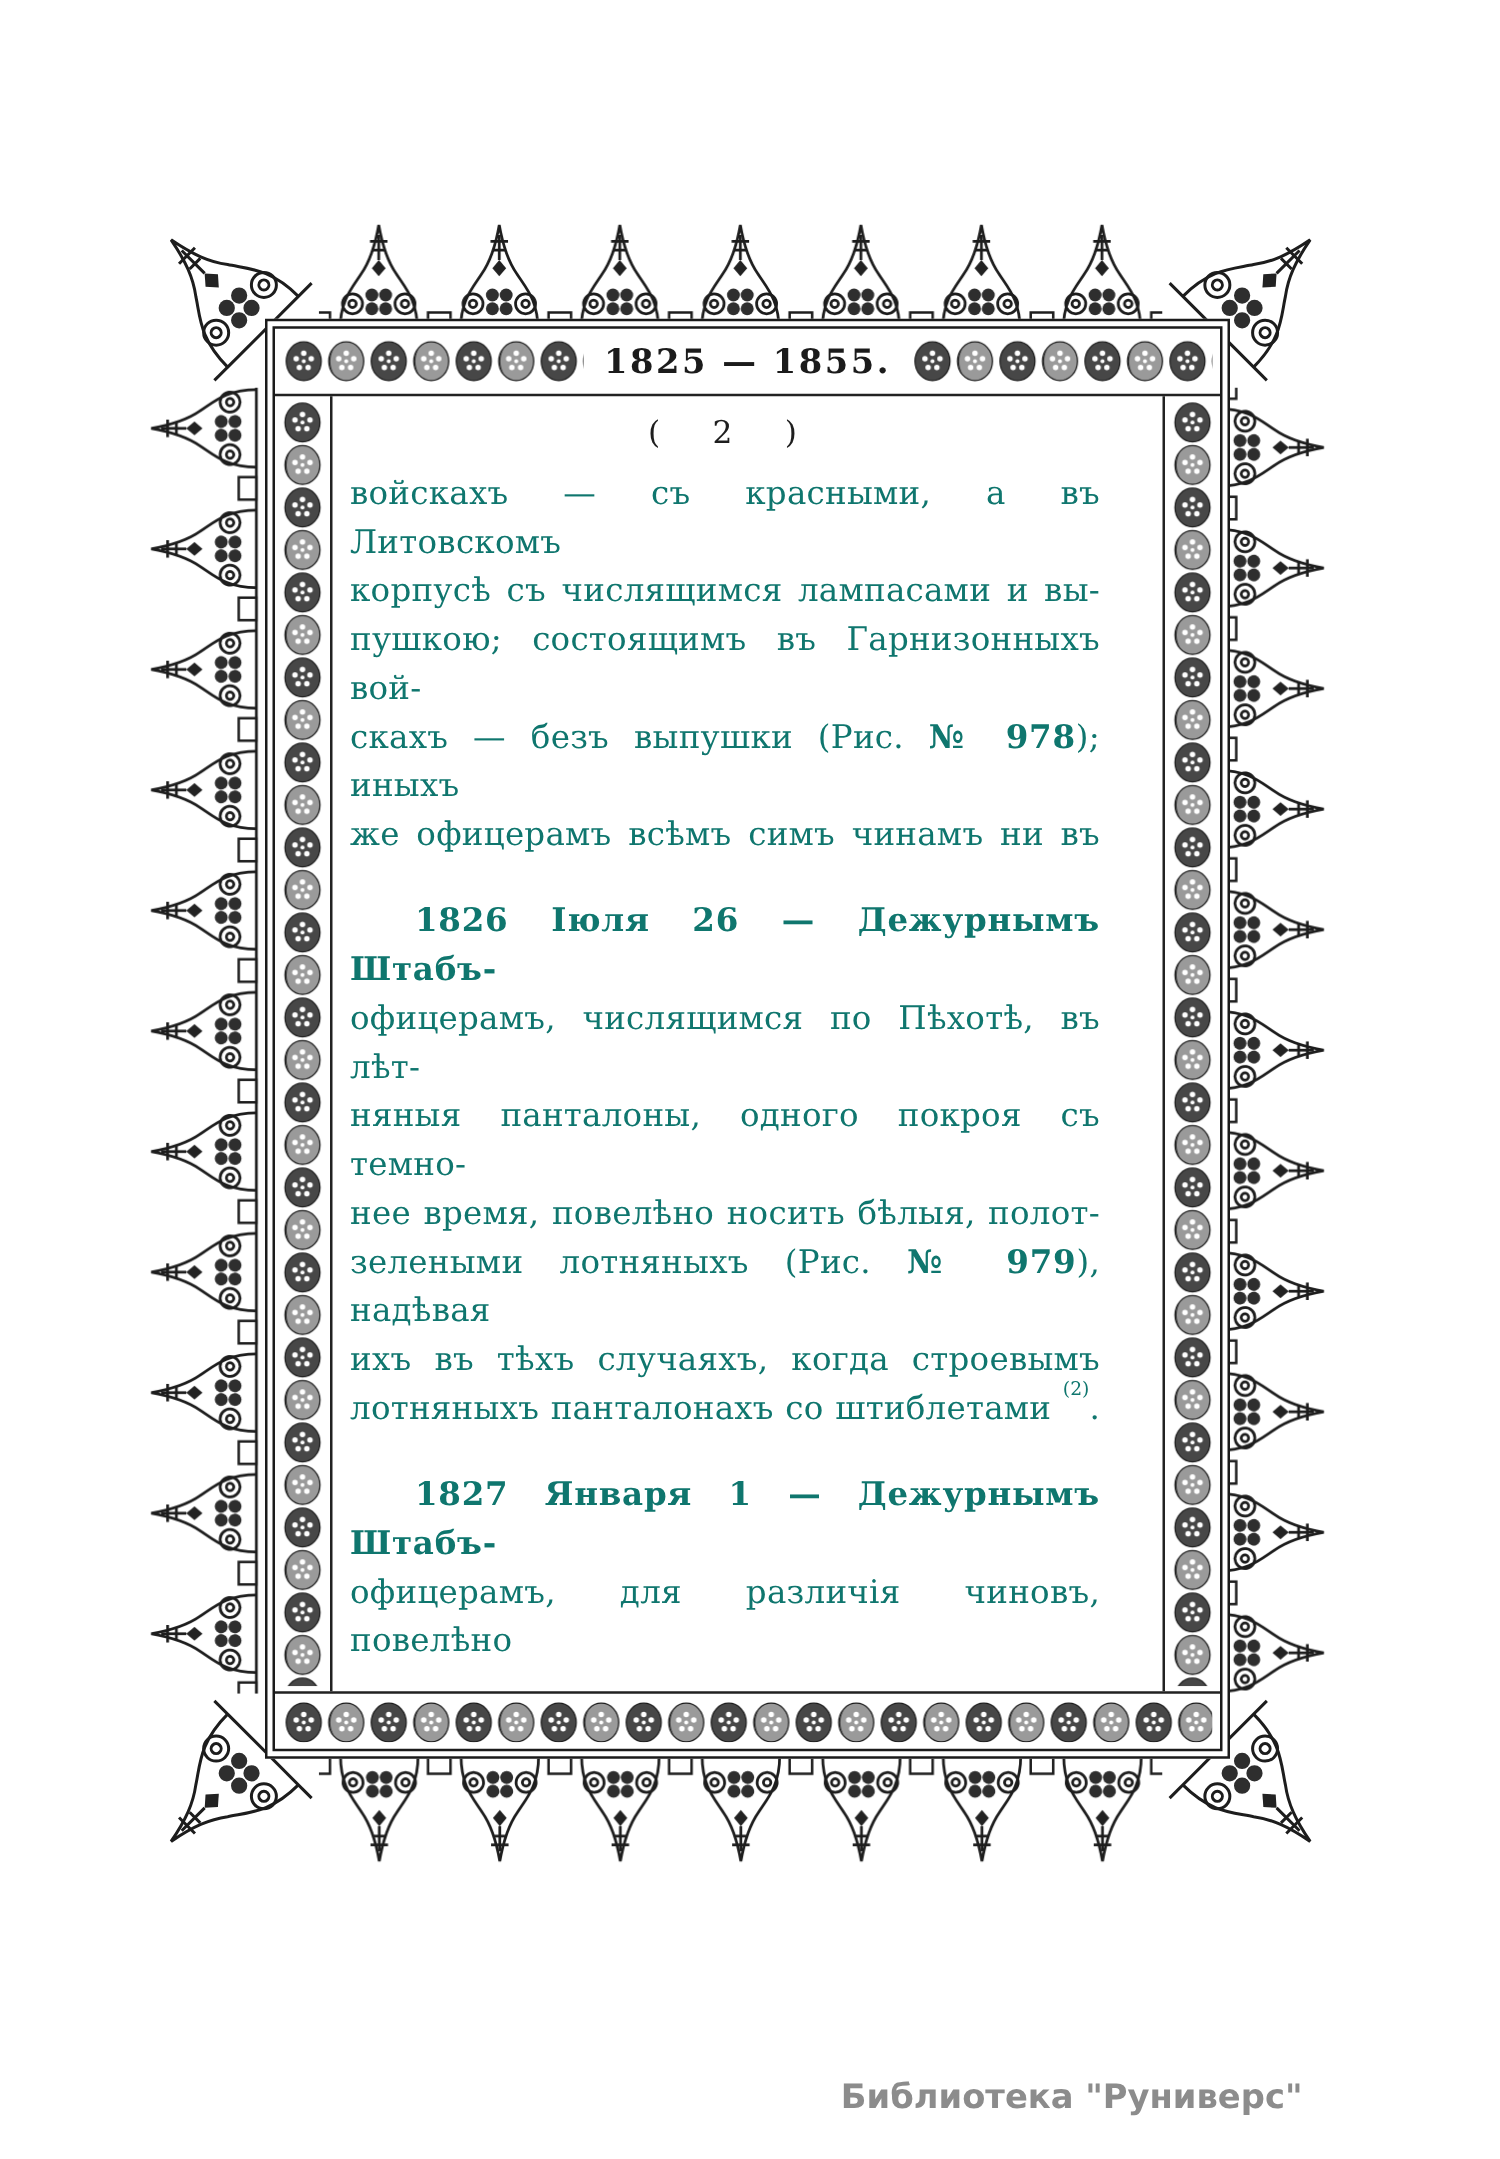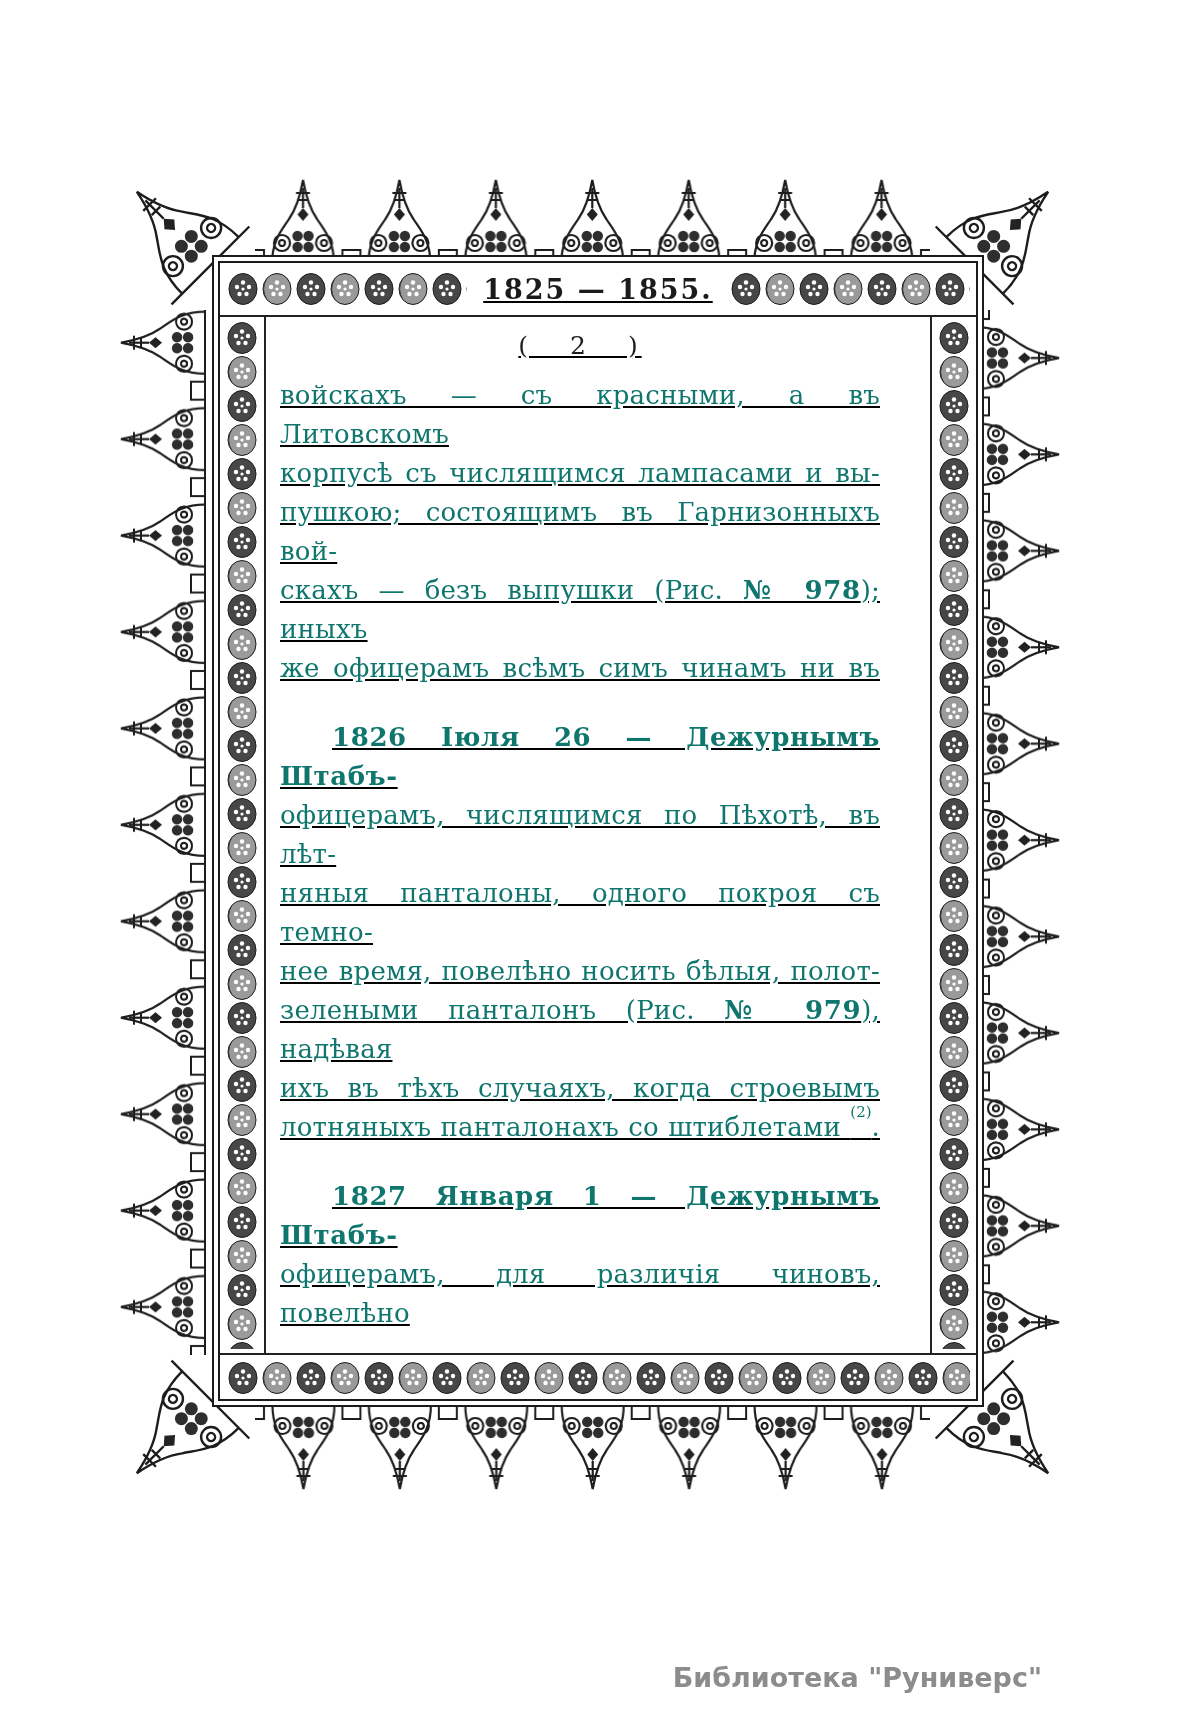--- a/index.html
+++ b/index.html
@@ -10,21 +10,21 @@
   .lace-strip svg{display:block;width:100%;height:100%;}
   .corner{position:absolute;width:150px;height:150px;}
   .corner svg{display:block;width:100%;height:100%;}
   .corner.tr{transform:scaleX(-1);}
   .corner.bl{transform:scaleY(-1);}
   .corner.br{transform:scale(-1,-1);}
   
   .inner-frame{position:absolute;left:212px;top:255px;width:772px;height:1152px;
        border:2px solid #1b1b1b;box-sizing:border-box;background:#fff;}
   .frame2{position:absolute;inset:0;margin:4px;border:2px solid #1b1b1b;
-       display:grid;grid-template-rows:54px 1fr 46px;grid-template-columns:44px 1fr 44px;text-decoration:underline;}
+       display:grid;grid-template-rows:54px 1fr 46px;grid-template-columns:44px 1fr 44px;}
   .hdr{grid-area:1/1/2/4;display:flex;align-items:center;border-bottom:2px solid #222;
        padding:0 6px;box-sizing:border-box;}
   .hdr .ros{flex:1;height:36px;}
   .hdr .title{padding:0 16px;font-weight:bold;font-size:27px;letter-spacing:2px;color:#1b1b1b;white-space:nowrap;}
   .ros-col{padding:4px 3px;box-sizing:border-box;}
   .ros-col svg{display:block;width:38px;height:100%;margin:0 auto;}
   .ros-col.left{grid-area:2/1/3/2;}
   .ros-col.right{grid-area:2/3/3/4;}
   .bot-band{grid-area:3/1/4/4;border-top:2px solid #222;padding:5px 6px;box-sizing:border-box;}
   .bot-band svg{display:block;width:100%;height:34px;}
@@ -206,21 +206,21 @@
       <div class="text-col">
           <div class="line jst"><span>войскахъ — съ красными, а въ Литовскомъ</span></div>
           <div class="line jst"><span>корпусѣ съ числящимся лампасами и вы-</span></div>
           <div class="line jst"><span>пушкою; состоящимъ въ Гарнизонныхъ вой-</span></div>
           <div class="line jst"><span>скахъ — безъ выпушки (Рис. </span><b>№ 978</b><span>); иныхъ</span></div>
           <div class="line jst"><span>же офицерамъ всѣмъ симъ чинамъ ни въ</span></div>
           <div class="line jst indent"><b>1826 Іюля 26 — Дежурнымъ Штабъ-</b></div>
           <div class="line jst"><span>офицерамъ, числящимся по Пѣхотѣ, въ лѣт-</span></div>
           <div class="line jst"><span>няныя панталоны, одного покроя съ темно-</span></div>
           <div class="line jst"><span>нее время, повелѣно носить бѣлыя, полот-</span></div>
-          <div class="line jst"><span>зелеными панталонъ (Рис. </span><b>№ 979</b><span>), надѣвая</span></div>
+          <div class="line jst"><span>зелеными лотняныхъ (Рис. </span><b>№ 979</b><span>), надѣвая</span></div>
           <div class="line jst"><span>ихъ въ тѣхъ случаяхъ, когда строевымъ</span></div>
           <div class="line jst"><span>лотняныхъ панталонахъ со штиблетами </span><sup>(2)</sup><span>.</span></div>
           <div class="line jst indent"><b>1827 Января 1 — Дежурнымъ Штабъ-</b></div>
           <div class="line jst"><span>офицерамъ, для различія чиновъ, повелѣно</span></div>
           <div class="line jst"></div>
         </div>
     </div>
 
     <div class="ros-col right">
       <svg>

